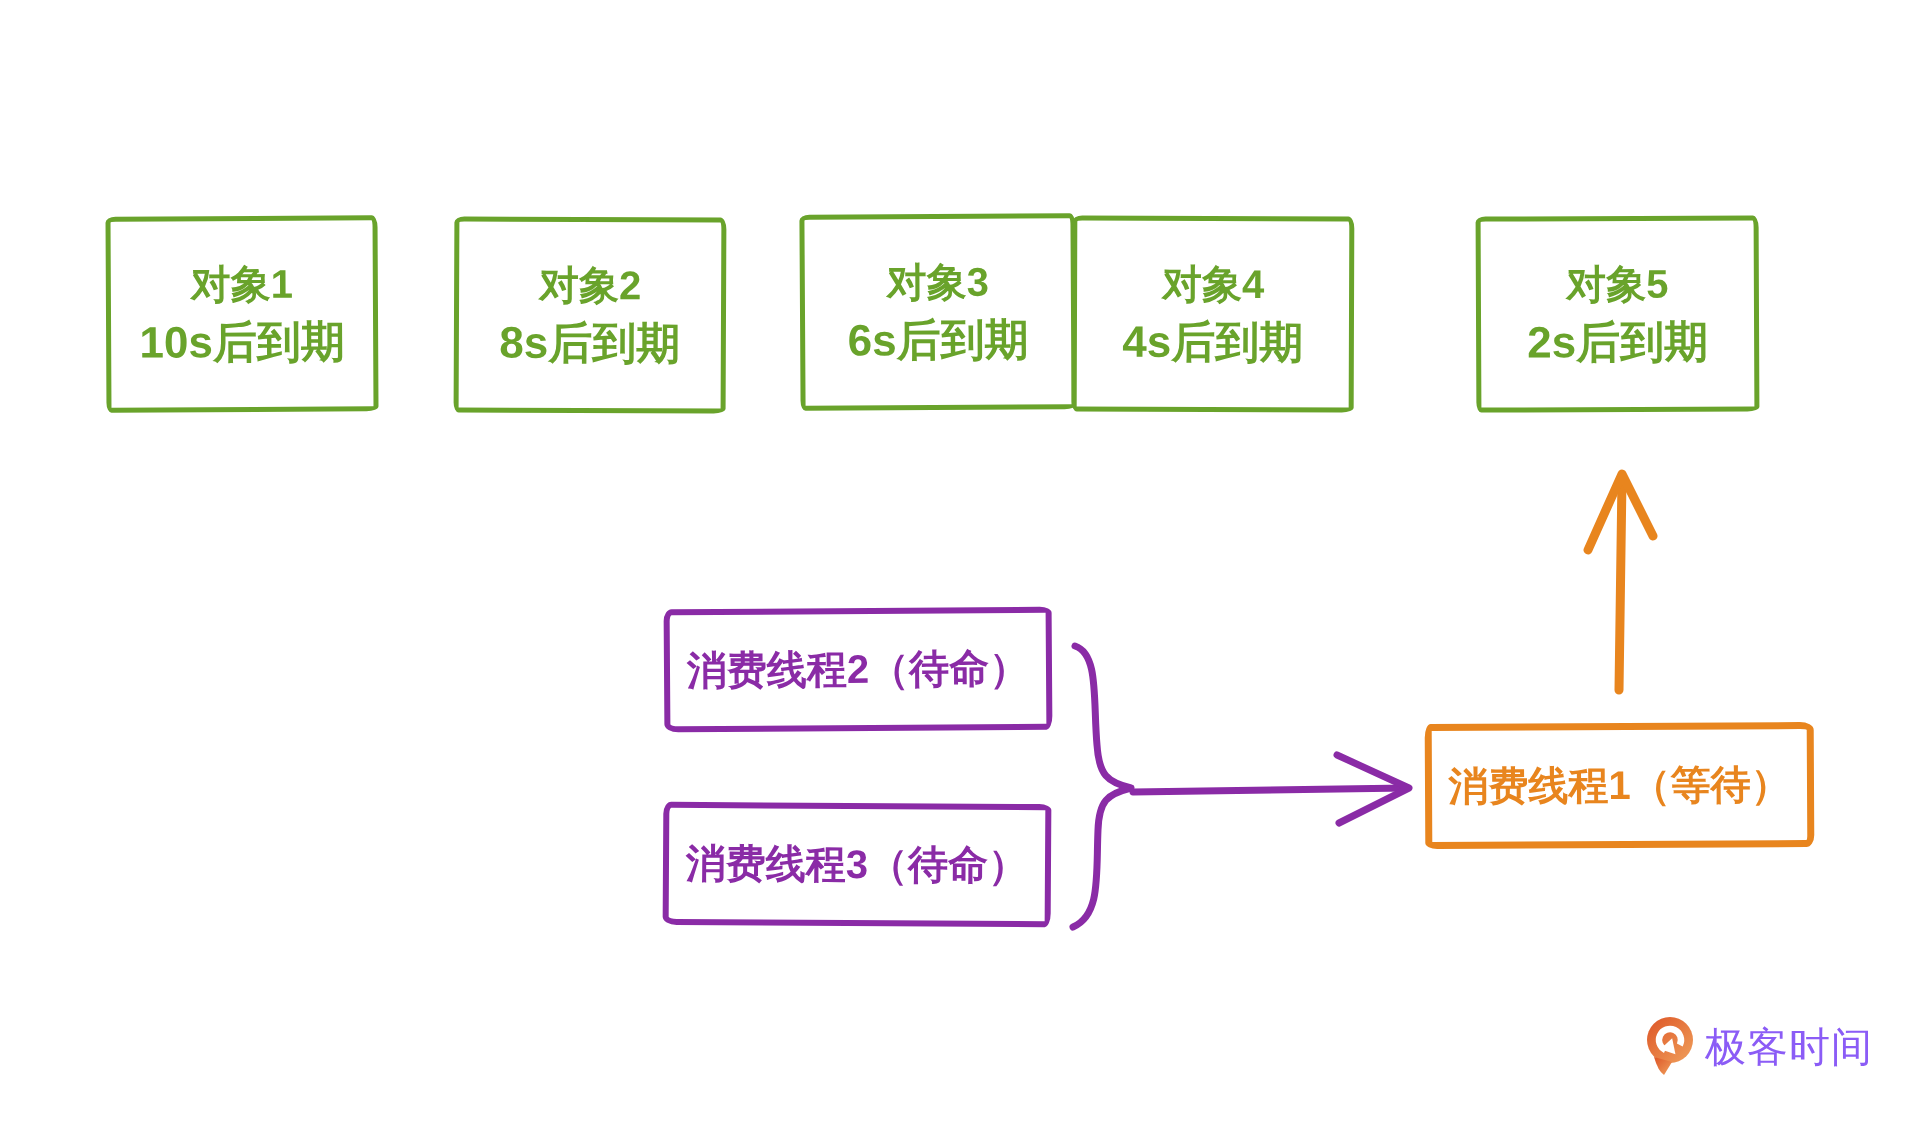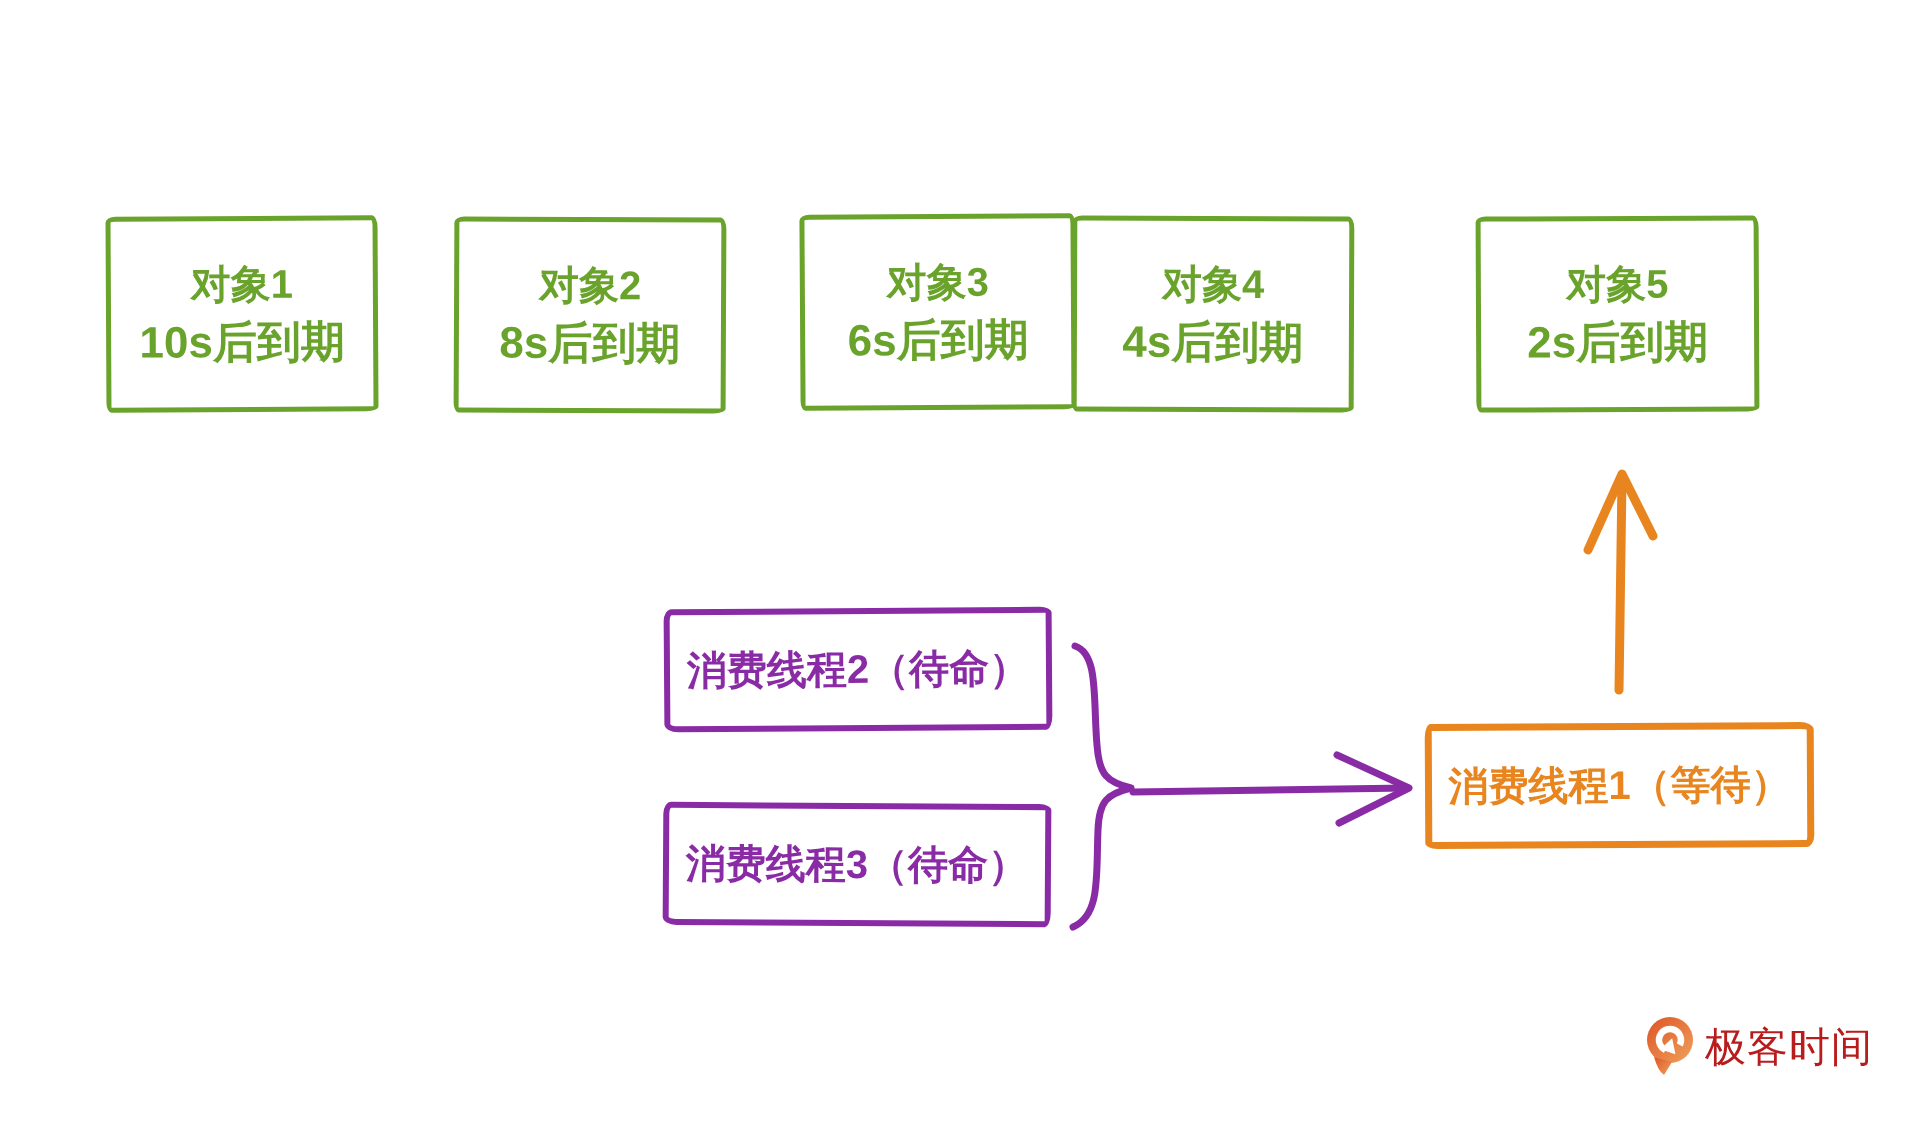--- a/index.html
+++ b/index.html
@@ -67,21 +67,21 @@
   #purple-arrow-svg{left:1125px;top:745px;}
   #orange-arrow-svg{left:1572px;top:462px;}
   
   .logo{
     position:absolute;
     left:1645px;top:1016px;
     display:flex;align-items:center;gap:10px;
   }
   .logo-text{
     font-size:41px;
-    color:#b91c1c;
+    color:#8b5cf6;
     letter-spacing:1px;
     line-height:1;
   }
 </style>
 </head>
 <body>
 
 <div class="canvas">
 
   <div class="obj-box" id="obj1">

